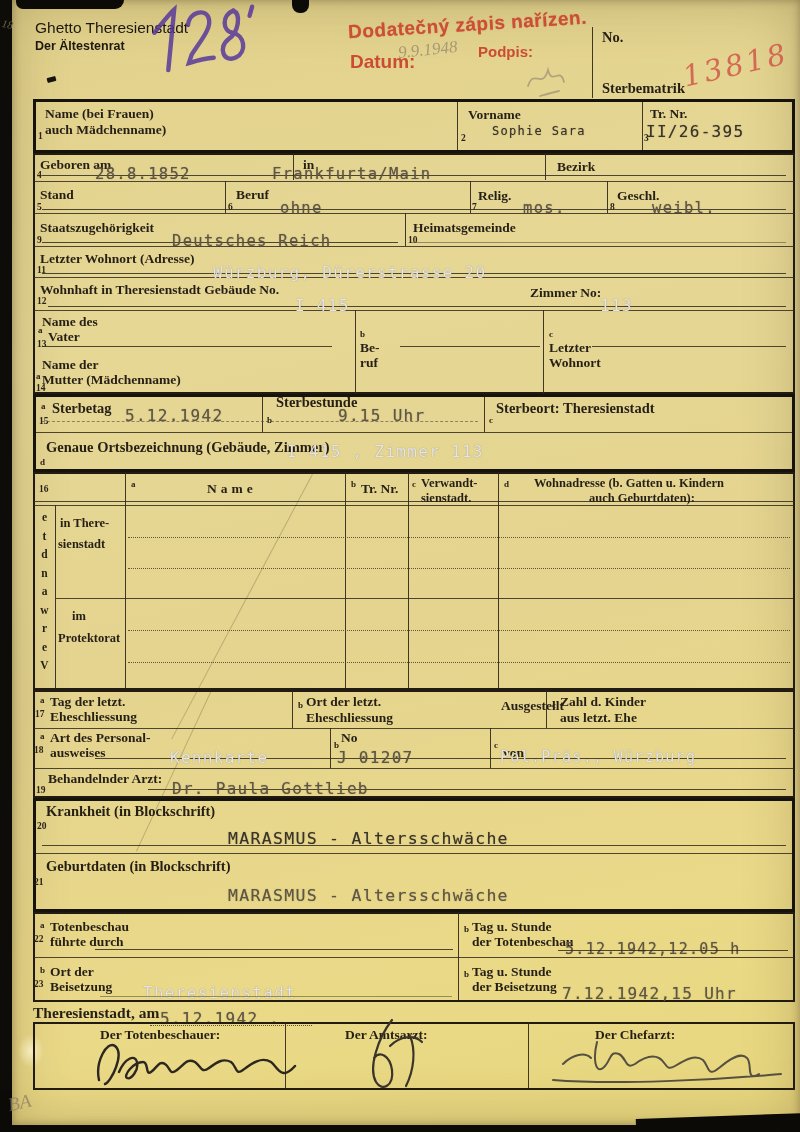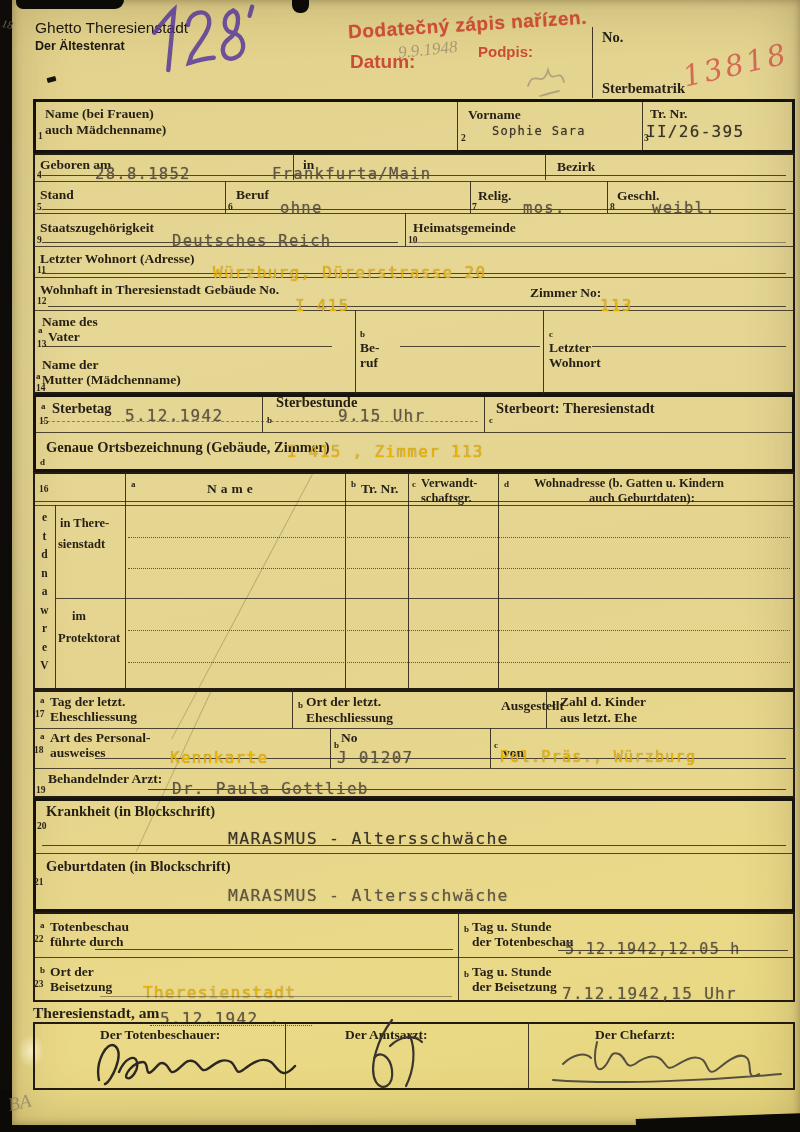--- a/index.html
+++ b/index.html
@@ -7,21 +7,21 @@
   #page{position:relative;width:800px;height:1132px;font-family:"Liberation Serif",serif}
   #paper{position:absolute;left:12px;top:0;right:0;bottom:7px;
     background:linear-gradient(168deg,#e1d18b 0%,#e6d795 28%,#e4d48f 55%,#ead988 80%,#e8d77e 100%);
     box-shadow:inset 0 0 55px rgba(105,88,45,.32),inset 0 0 8px rgba(70,58,30,.45)}
   .ab{position:absolute}
   .sans{font-family:"Liberation Sans",sans-serif}
   .lb{font-weight:bold;font-size:13.5px;color:#251f15;line-height:1;white-space:nowrap}
   .lbb{font-size:14.5px}
   .mk{font-weight:bold;font-size:9px;color:#2a2318;line-height:1}
   .nm{font-weight:bold;font-size:9.5px;color:#2a2318;line-height:1}
-  .tw{font-family:"DejaVu Sans Mono",monospace;font-size:15.5px;letter-spacing:1.3px;color:#eab308;
+  .tw{font-family:"DejaVu Sans Mono",monospace;font-size:15.5px;letter-spacing:1.3px;color:#e5e5e5;
       white-space:nowrap;line-height:1;text-shadow:0 0 1px rgba(75,64,48,.55)}
   .twd{color:#39332a}.twl{color:#5f5746}
   .ln{border-top:1.6px solid rgba(50,43,30,.85);height:0}
   .lnl{border-top:1.4px solid rgba(85,74,52,.55)}
   .dsh{border-top:1.5px dashed rgba(85,74,52,.6);height:0}
   .dot{border-top:1.7px dotted rgba(72,62,40,.85);height:0}
   .vl{border-left:1.6px solid rgba(45,38,26,.9);width:0}
   .bx{border:3.5px solid #16120c}
   .bx2{border:2px solid #221b12}
   .vert{white-space:pre-line;font-weight:bold;font-size:11.5px;line-height:18.5px;text-align:center;color:#241f15}
@@ -186,21 +186,21 @@
   <div class="ab vl" style="left:408px;top:472px;height:216px"></div>
   <div class="ab vl" style="left:498px;top:472px;height:216px"></div>
   <div class="ab vl" style="left:55px;top:505px;height:183px"></div>
   <div class="ab nm" style="left:39px;top:485px">16</div>
   <div class="ab mk" style="left:131px;top:480px">a</div>
   <div class="ab lb" style="left:207px;top:482px;letter-spacing:4px">Name</div>
   <div class="ab mk" style="left:351px;top:480px">b</div>
   <div class="ab lb" style="left:361px;top:482px">Tr. Nr.</div>
   <div class="ab mk" style="left:412px;top:480px">c</div>
   <div class="ab lb" style="left:421px;top:477px;font-size:12.5px">Verwandt-</div>
-  <div class="ab lb" style="left:421px;top:492px;font-size:12.5px">schaftsgr.</div>
+  <div class="ab lb" style="left:421px;top:492px;font-size:12.5px">sienstadt.</div>
   <div class="ab mk" style="left:504px;top:480px">d</div>
   <div class="ab lb" style="left:534px;top:477px;font-size:12.5px">Wohnadresse (b. Gatten u. Kindern</div>
   <div class="ab lb" style="left:589px;top:492px;font-size:12.5px">auch Geburtdaten):</div>
   <div class="ab vert" style="left:36px;top:508px;width:17px">e
 t
 d
 n
 a
 w
 r

